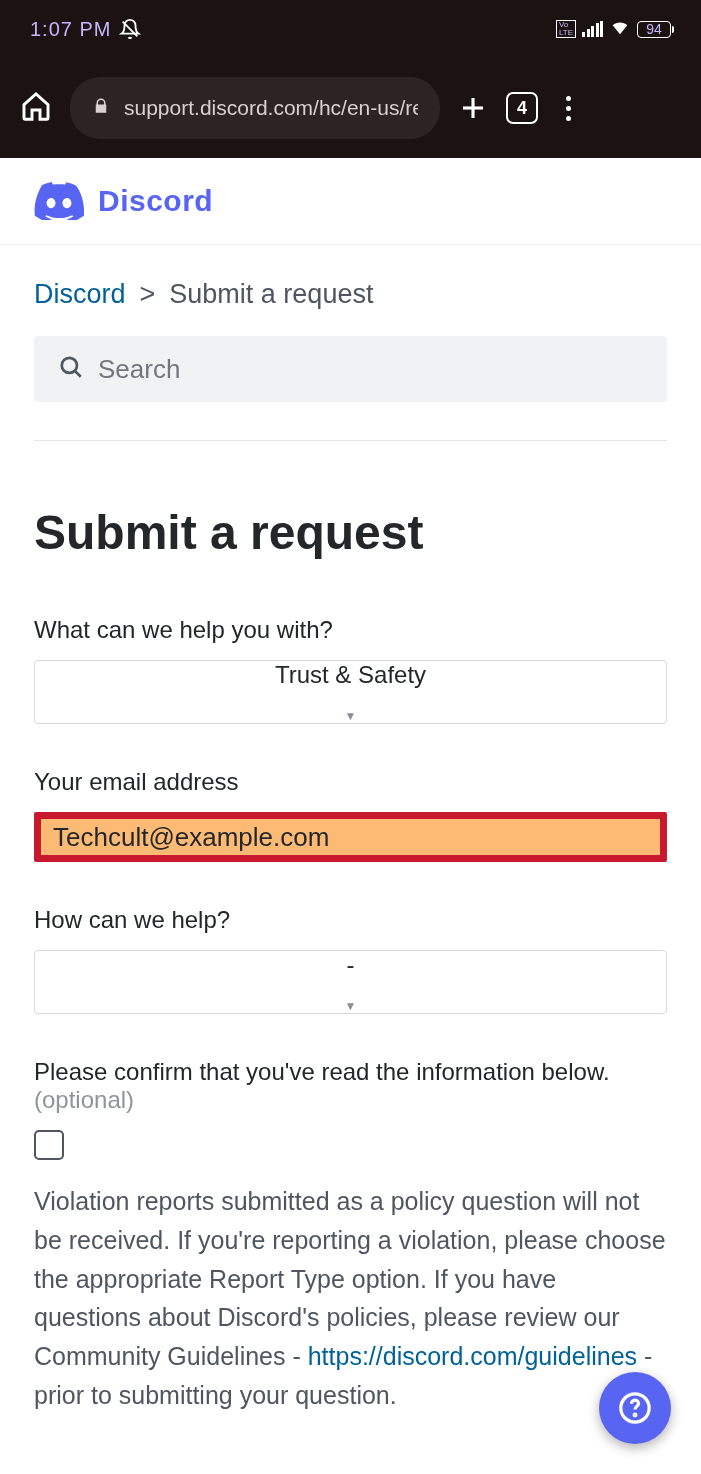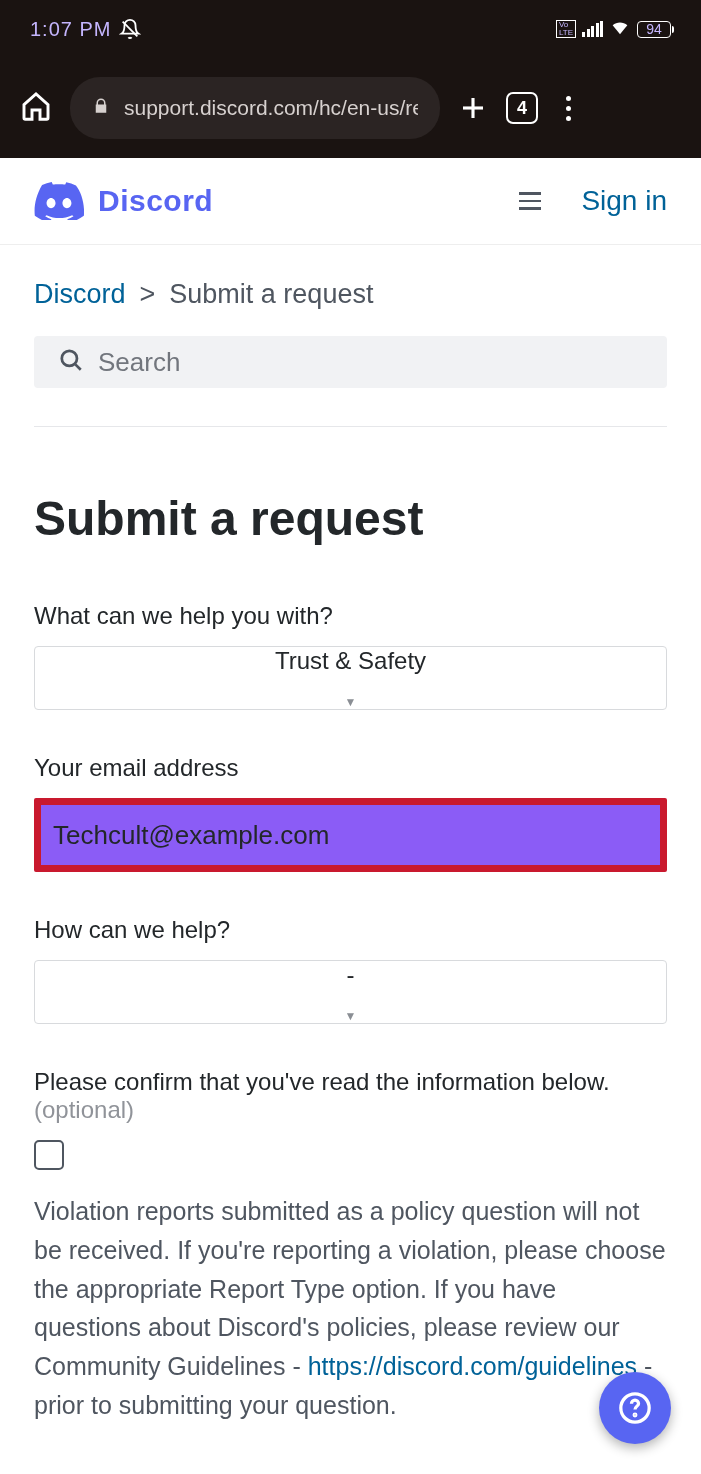--- a/index.html
+++ b/index.html
@@ -74,38 +74,38 @@
   .hamburger { display:flex; flex-direction:column; gap:5px; }
   .hamburger span { width:22px; height:2.5px; background:#4f5660; }
   .signin { color:#006298; font-size:28px; font-weight:500; }
   
   .content { padding: 34px 34px 0 34px; }
   .breadcrumb { font-size:27px; margin-bottom:26px; display:flex; gap:14px; align-items:center; flex-wrap:wrap;}
   .breadcrumb a { color:#006298; text-decoration:none; font-weight:500;}
   .breadcrumb .sep { color:#4f5660; }
   .breadcrumb .current { color:#4f5660; }
   .search-box {
-    background:#f1f2f4; border-radius:4px; height:52px;
+    background:#f1f2f4; border-radius:4px; height:66px;
     display:flex; align-items:center; padding:12px 24px; gap:14px;
   }
   .search-icon svg { width:26px; height:26px; stroke:#4f5660; }
   .search-ph { color:#72767d; font-size:26px; }
   hr.divider { border:none; border-top:1px solid #e6e7ea; margin:38px 0 0 0; }
   h1.page-title { font-size:48px; font-weight:700; color:#23272a; margin:64px 0 56px 0; }
   .field { margin-bottom: 44px; }
   .label { font-size:24px; font-weight:500; color:#23272a; margin-bottom:16px; }
   .label .optional { color:#909399; font-weight:400;}
   .select {
     border:1px solid #d8dadd; border-radius:4px; height:64px; display:flex; align-items:center;
     justify-content:space-between; padding:0 20px; font-size:24px; color:#23272a;flex-direction:column;
   }
   .select .caret { color:#8a8e94; font-size:12px; }
   .email-box {
-    border:7px solid #c9192e; border-radius:2px; background:#8b5cf6;
-    height:74px; display:flex; align-items:center; padding:0 12px;
+    border:7px solid #c9192e; border-radius:2px; background:#fdba74;
+    height:50px; display:flex; align-items:center; padding:0 12px;
     font-size:26px; color:#23272a; font-weight:500;
   }
   .checkbox-row { display:flex; align-items:center; margin-top:14px;}
   .checkbox { width:30px; height:30px; border:2.5px solid #4f5660; border-radius:5px; }
   .info-text { font-size:25px; line-height:1.55; color:#4f5660; margin-top:22px;}
   .info-text .link { color:#006298; }
   
   .help-bubble {
     position:absolute; right:30px; bottom:30px; width:72px; height:72px;
     background:#5865F2; border-radius:50%; display:flex; align-items:center; justify-content:center;
@@ -175,28 +175,20 @@
     </span>
 </div>
 
 <div class="dis-header">
   <div class="dis-logo">
     <svg class="dis-logo-badge" viewBox="0 0 71 55" fill="#5865F2">
         <path d="M60 5c-4.5-2-9-3.5-14-4.5l-1.5 3C40 3 31 3 26.5 3.5L25 0c-5 1-9.5 2.5-14 4.5C2 20-1 35 .5 49c7 5 14 8 21 10l3-5c-3-1-6-2.5-9-4.5l2-1.5c12 5.5 25 5.5 37 0l2 1.5c-3 2-6 3.5-9 4.5l3 5c7-2 14-5 21-10C73 32 68 15 60 5zM24 38c-3.5 0-6.5-3.5-6.5-7.5S20.5 23 24 23s6.5 3.5 6.5 7.5S27.5 38 24 38zm23 0c-3.5 0-6.5-3.5-6.5-7.5S43.5 23 47 23s6.5 3.5 6.5 7.5S50.5 38 47 38z"></path>
       </svg>
     <span class="dis-wordmark">Discord</span>
   </div>
-  <div class="dis-header-right">
-    <span class="hamburger">
-        <span></span>
-        <span></span>
-        <span></span>
-      </span>
-    <span class="signin">Sign in</span>
-  </div>
 </div>
 
 <div class="content">
   <div class="breadcrumb">
     <a>Discord</a>
     <span class="sep">&gt;</span>
     <span class="current">Submit a request</span>
   </div>
 
   <div class="search-box">

